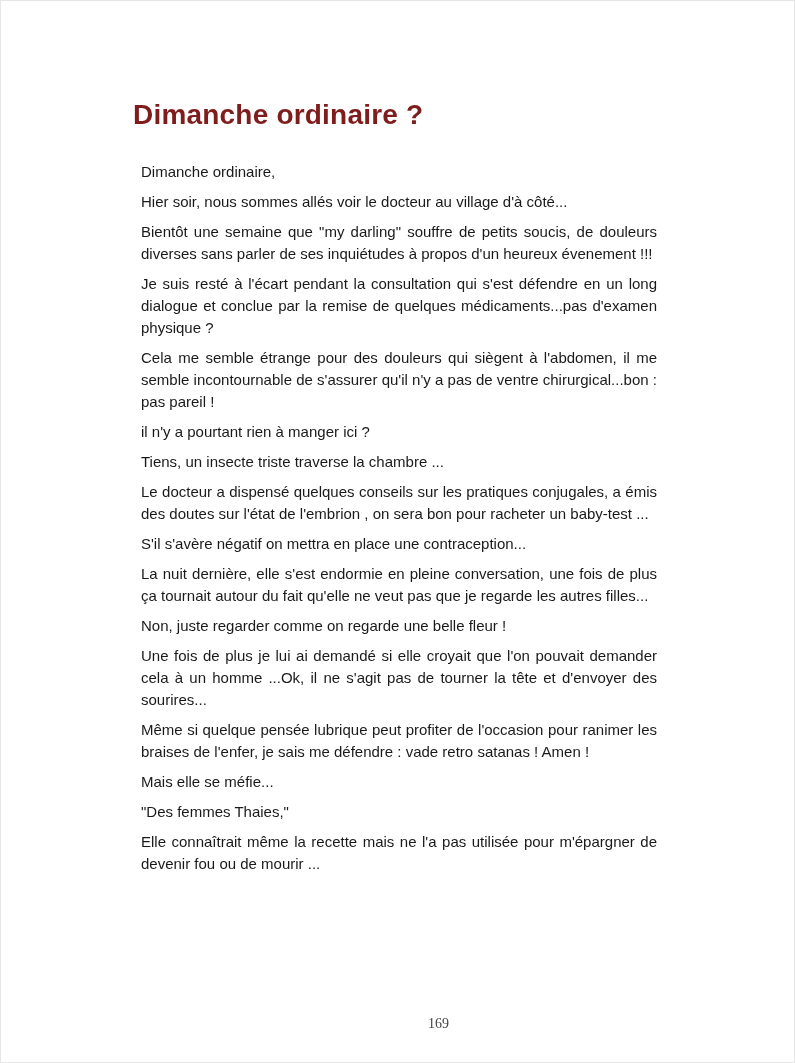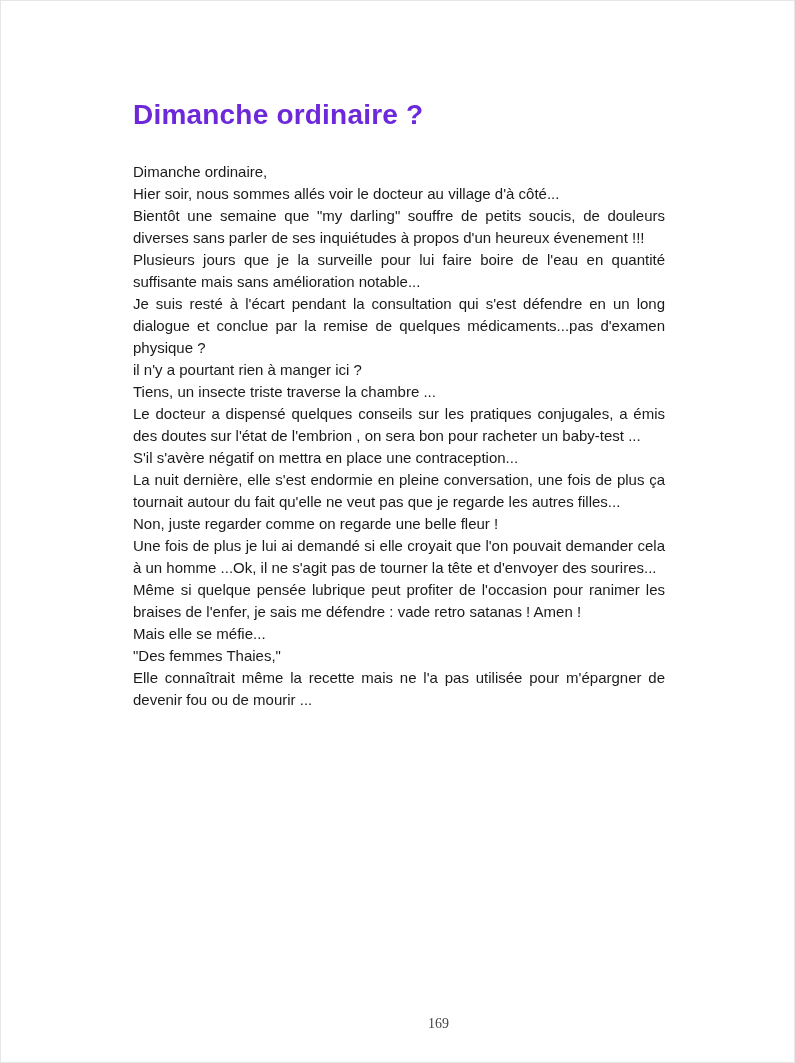--- a/index.html
+++ b/index.html
@@ -20,26 +20,26 @@
   }
   .content {
     position: absolute;
     left: 132px;
     top: 98px;
     width: 532px;
   }
   .title {
     font-size: 28px;
     font-weight: bold;
-    color: #6d28d9;
+    color: #7f1d1d;
     margin: 0 0 30px 0;
     letter-spacing: 0.2px;
   }
   .body-text p {
-    margin: 0;
+    margin: 8px;
     font-size: 15px;
     line-height: 22px;
     text-align: justify;
     color: #1a1a1a;
   }
   .page-number {
     position: absolute;
     left: 0;
     width: 795px;
     top: 1015px;
@@ -53,22 +53,22 @@
 </head>
 <body>
 
 <div class="page">
   <div class="content">
     <h1 class="title">Dimanche ordinaire ?</h1>
     <div class="body-text">
       <p>Dimanche ordinaire,</p>
       <p>Hier soir, nous sommes allés voir le docteur au village d'à côté...</p>
       <p>Bientôt une semaine que "my darling" souffre de petits soucis, de douleurs diverses sans parler de ses inquiétudes à propos d'un heureux évenement !!!</p>
-      <p>Plusieurs jours que je la surveille pour lui faire boire de l'eau en quantité suffisante mais sans amélioration notable...</p>
       <p>Je suis resté à l'écart pendant la consultation qui s'est défendre en un long dialogue et conclue par la remise de quelques médicaments...pas d'examen physique ?</p>
+      <p>Cela me semble étrange pour des douleurs qui siègent à l'abdomen, il me semble incontournable de s'assurer qu'il n'y a pas de ventre chirurgical...bon : pas pareil !</p>
       <p>il n'y a pourtant rien à manger ici ?</p>
       <p>Tiens, un insecte triste traverse la chambre ...</p>
       <p>Le docteur a dispensé quelques conseils sur les pratiques conjugales, a émis des doutes sur l'état de l'embrion , on sera bon pour racheter un baby-test ...</p>
       <p>S'il s'avère négatif on mettra en place une contraception...</p>
       <p>La nuit dernière, elle s'est endormie en pleine conversation, une fois de plus ça tournait autour du fait qu'elle ne veut pas que je regarde les autres filles...</p>
       <p>Non, juste regarder comme on regarde une belle fleur !</p>
       <p>Une fois de plus je lui ai demandé si elle croyait que l'on pouvait demander cela à un homme ...Ok, il ne s'agit pas de tourner la tête et d'envoyer des sourires...</p>
       <p>Même si quelque pensée lubrique peut profiter de l'occasion pour ranimer les braises de l'enfer, je sais me défendre : vade retro satanas ! Amen !</p>
       <p>Mais elle se méfie...</p>
       <p>"Des femmes Thaies,"</p>

